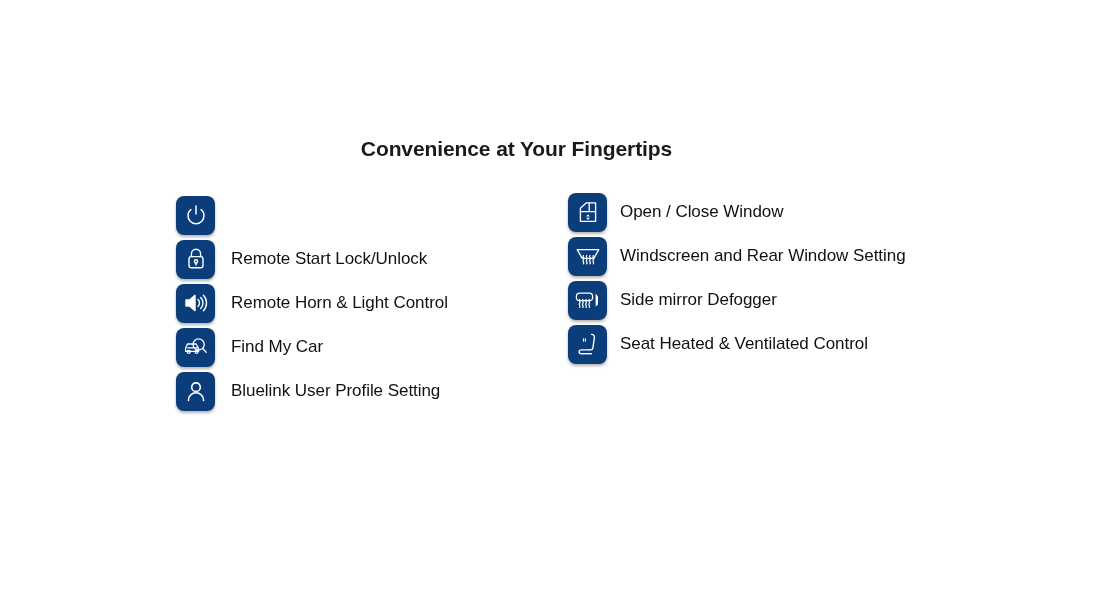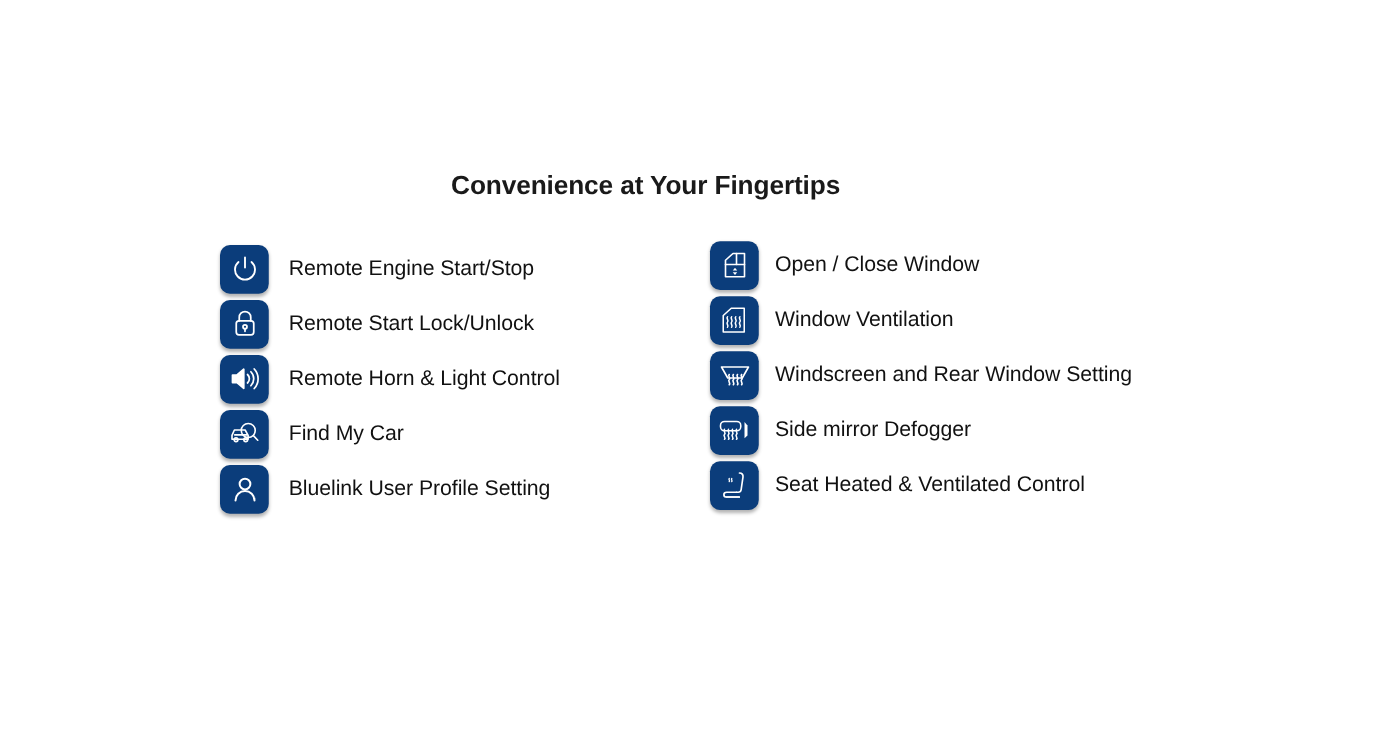--- a/index.html
+++ b/index.html
@@ -83,21 +83,20 @@
 
   <div class="feature-column" id="left-column">
 
     <div class="feature-item">
       <span class="icon-tile">
         <svg width="26" height="26" viewBox="0 0 26 26" fill="none" stroke="#ffffff" stroke-width="1.5" stroke-linecap="round">
           <path d="M7.8 7.6 A8 8 0 1 0 18.2 7.6"></path>
           <line x1="13" y1="4" x2="13" y2="12"></line>
         </svg>
       </span>
-      <span class="feature-label">Remote Engine Start/Stop</span>
     </div>
 
 
     <div class="feature-item">
       <span class="icon-tile">
         <svg width="24" height="26" viewBox="0 0 24 26" fill="none" stroke="#ffffff" stroke-width="1.4" stroke-linecap="round">
           <path d="M7.4 10.6 V7.8 a4.6 4.6 0 0 1 9.2 0 v2.8"></path>
           <rect x="5" y="10.6" width="14" height="11.2" rx="2.2"></rect>
           <circle cx="12" cy="15.4" r="1.6"></circle>
           <line x1="12" y1="16.8" x2="12" y2="19"></line>
@@ -152,32 +151,20 @@
           <path d="M5.4 22.4 V9.2 L11.4 3.8 H20.6 V22.4 z"></path>
           <line x1="5.4" y1="12.6" x2="20.6" y2="12.6"></line>
           <line x1="14.2" y1="3.8" x2="14.2" y2="12.6"></line>
           <path d="M13 15.2 l1.8 2.2 h-3.6 z" fill="#ffffff" stroke="none"></path>
           <path d="M13 21 l1.8 -2.2 h-3.6 z" fill="#ffffff" stroke="none"></path>
         </svg>
       </span>
       <span class="feature-label">Open / Close Window</span>
     </div>
 
-    <div class="feature-item">
-      <span class="icon-tile">
-        <svg width="27" height="27" viewBox="0 0 27 27" fill="none" stroke="#ffffff" stroke-width="1.25" stroke-linecap="round" stroke-linejoin="round">
-          <path d="M4.6 22.6 V9.4 L11 3.6 H21.4 V22.6 z"></path>
-          <path d="M8 18.8 c1.5 -1.2 -1.5 -3 0 -4.2 c1.5 -1.2 -1.5 -3 0 -4.2"></path>
-          <path d="M11.3 18.8 c1.5 -1.2 -1.5 -3 0 -4.2 c1.5 -1.2 -1.5 -3 0 -4.2"></path>
-          <path d="M14.6 18.8 c1.5 -1.2 -1.5 -3 0 -4.2 c1.5 -1.2 -1.5 -3 0 -4.2"></path>
-          <path d="M17.9 18.8 c1.5 -1.2 -1.5 -3 0 -4.2 c1.5 -1.2 -1.5 -3 0 -4.2"></path>
-        </svg>
-      </span>
-      <span class="feature-label">Window Ventilation</span>
-    </div>
 
     <div class="feature-item">
       <span class="icon-tile">
         <svg width="28" height="26" viewBox="0 0 28 26" fill="none" stroke="#ffffff" stroke-width="1.3" stroke-linecap="round" stroke-linejoin="round">
           <path d="M3.2 6.6 H24.8 L19.8 15.4 H8.2 z"></path>
           <path d="M9.4 20.8 c1.5 -1.2 -1.5 -2.9 0 -4.1 c1.5 -1.2 -1.5 -2.9 0 -4.1"></path>
           <path d="M12.7 20.8 c1.5 -1.2 -1.5 -2.9 0 -4.1 c1.5 -1.2 -1.5 -2.9 0 -4.1"></path>
           <path d="M16 20.8 c1.5 -1.2 -1.5 -2.9 0 -4.1 c1.5 -1.2 -1.5 -2.9 0 -4.1"></path>
           <path d="M19.3 20.8 c1.5 -1.2 -1.5 -2.9 0 -4.1 c1.5 -1.2 -1.5 -2.9 0 -4.1"></path>
         </svg>

